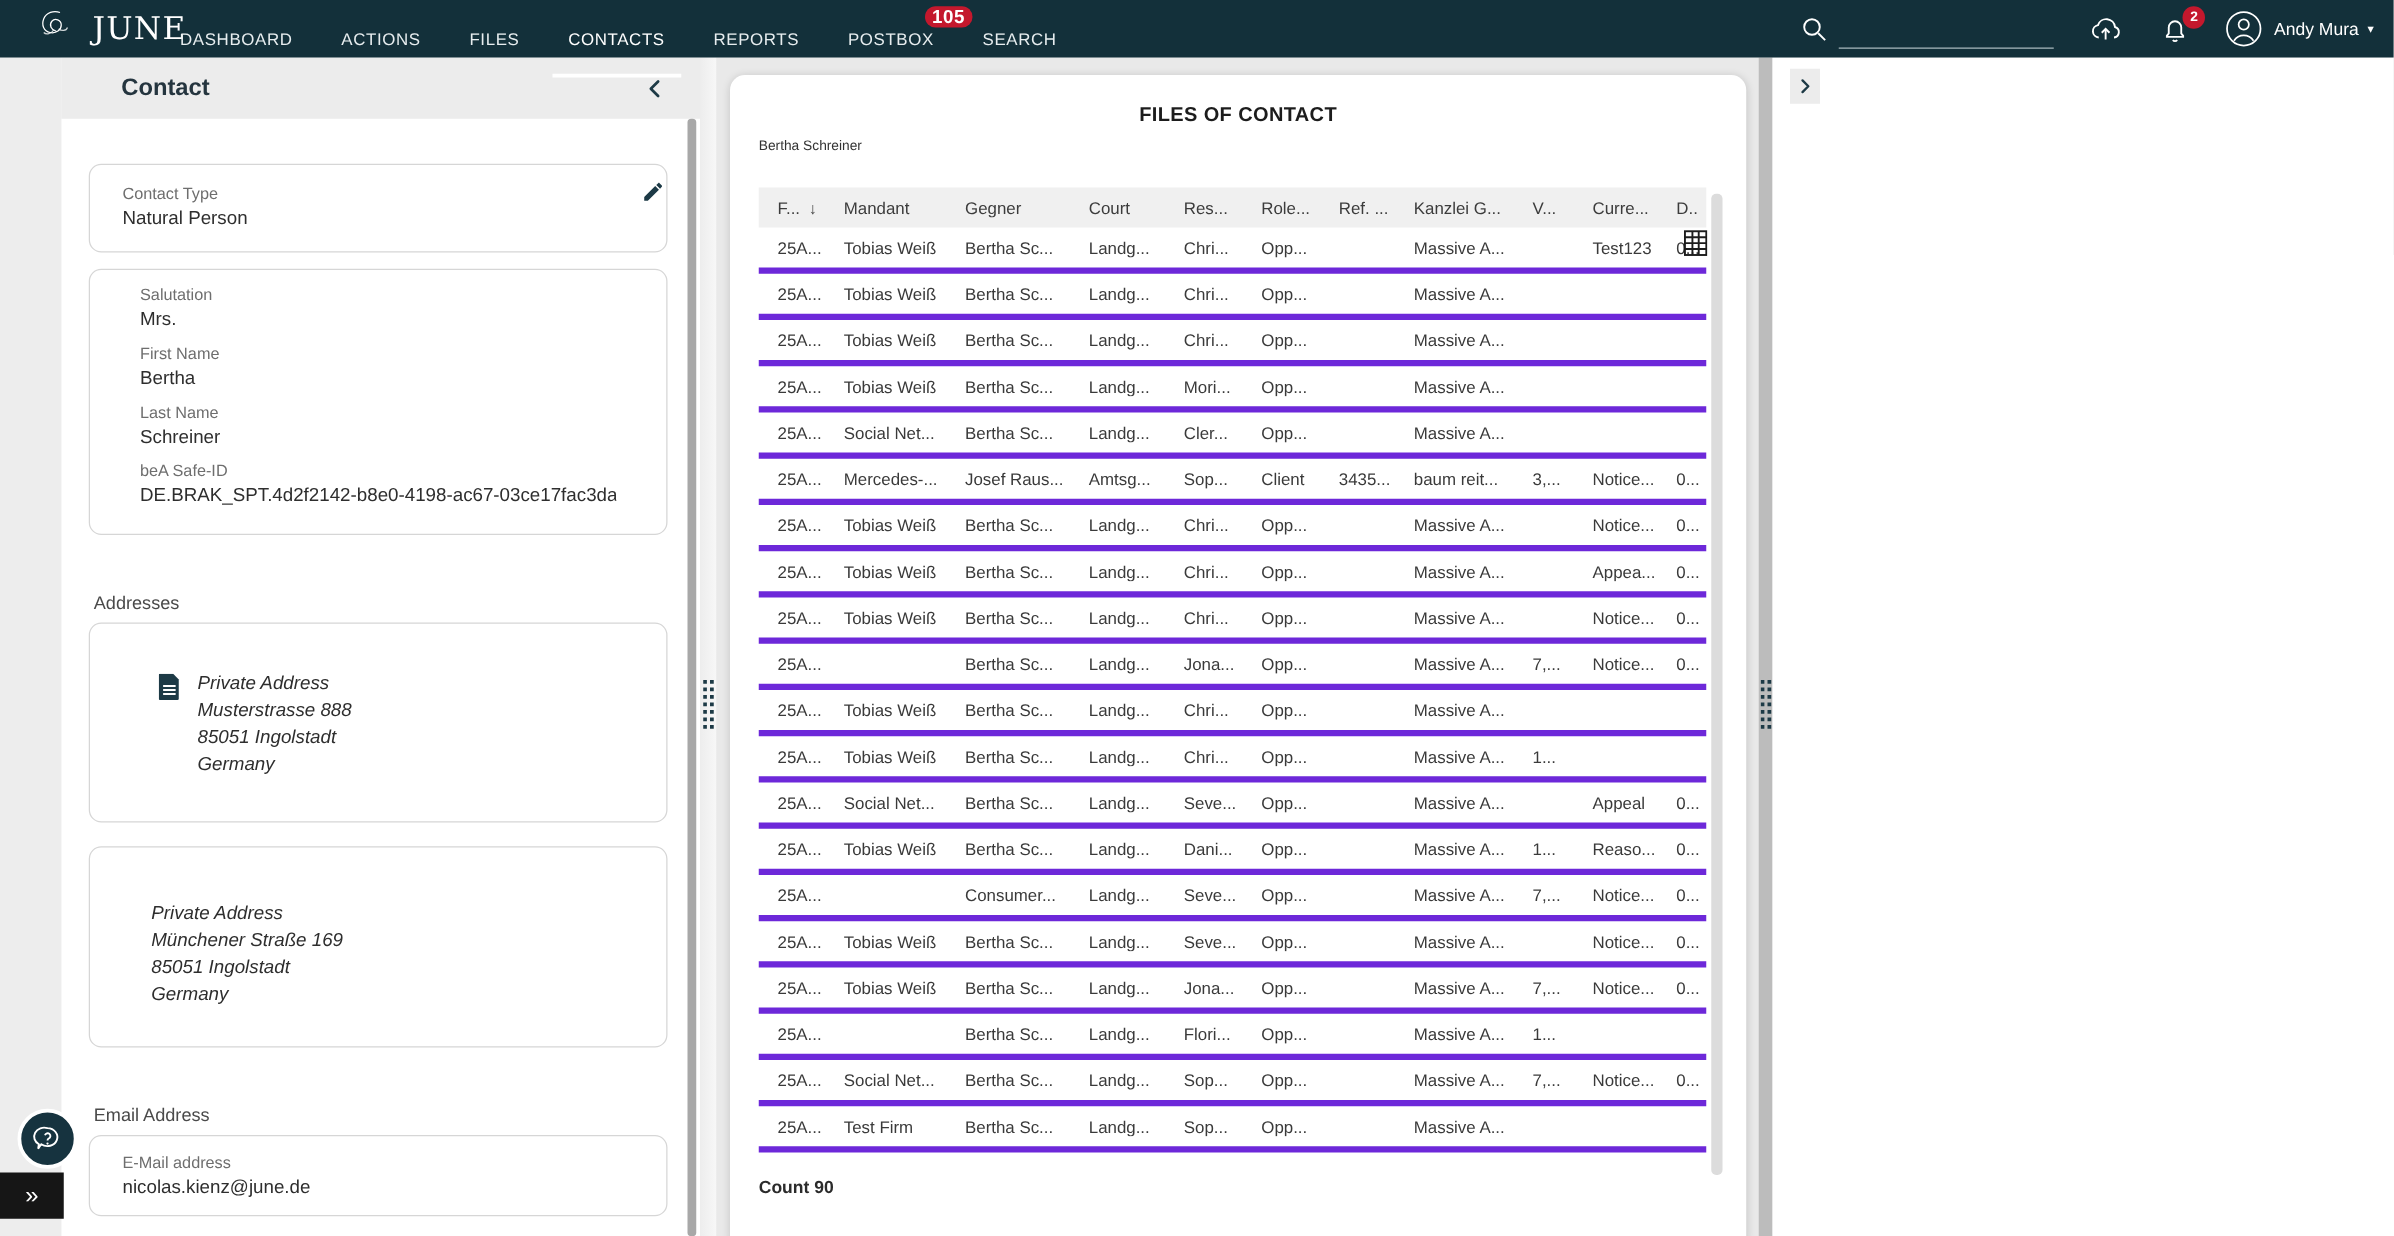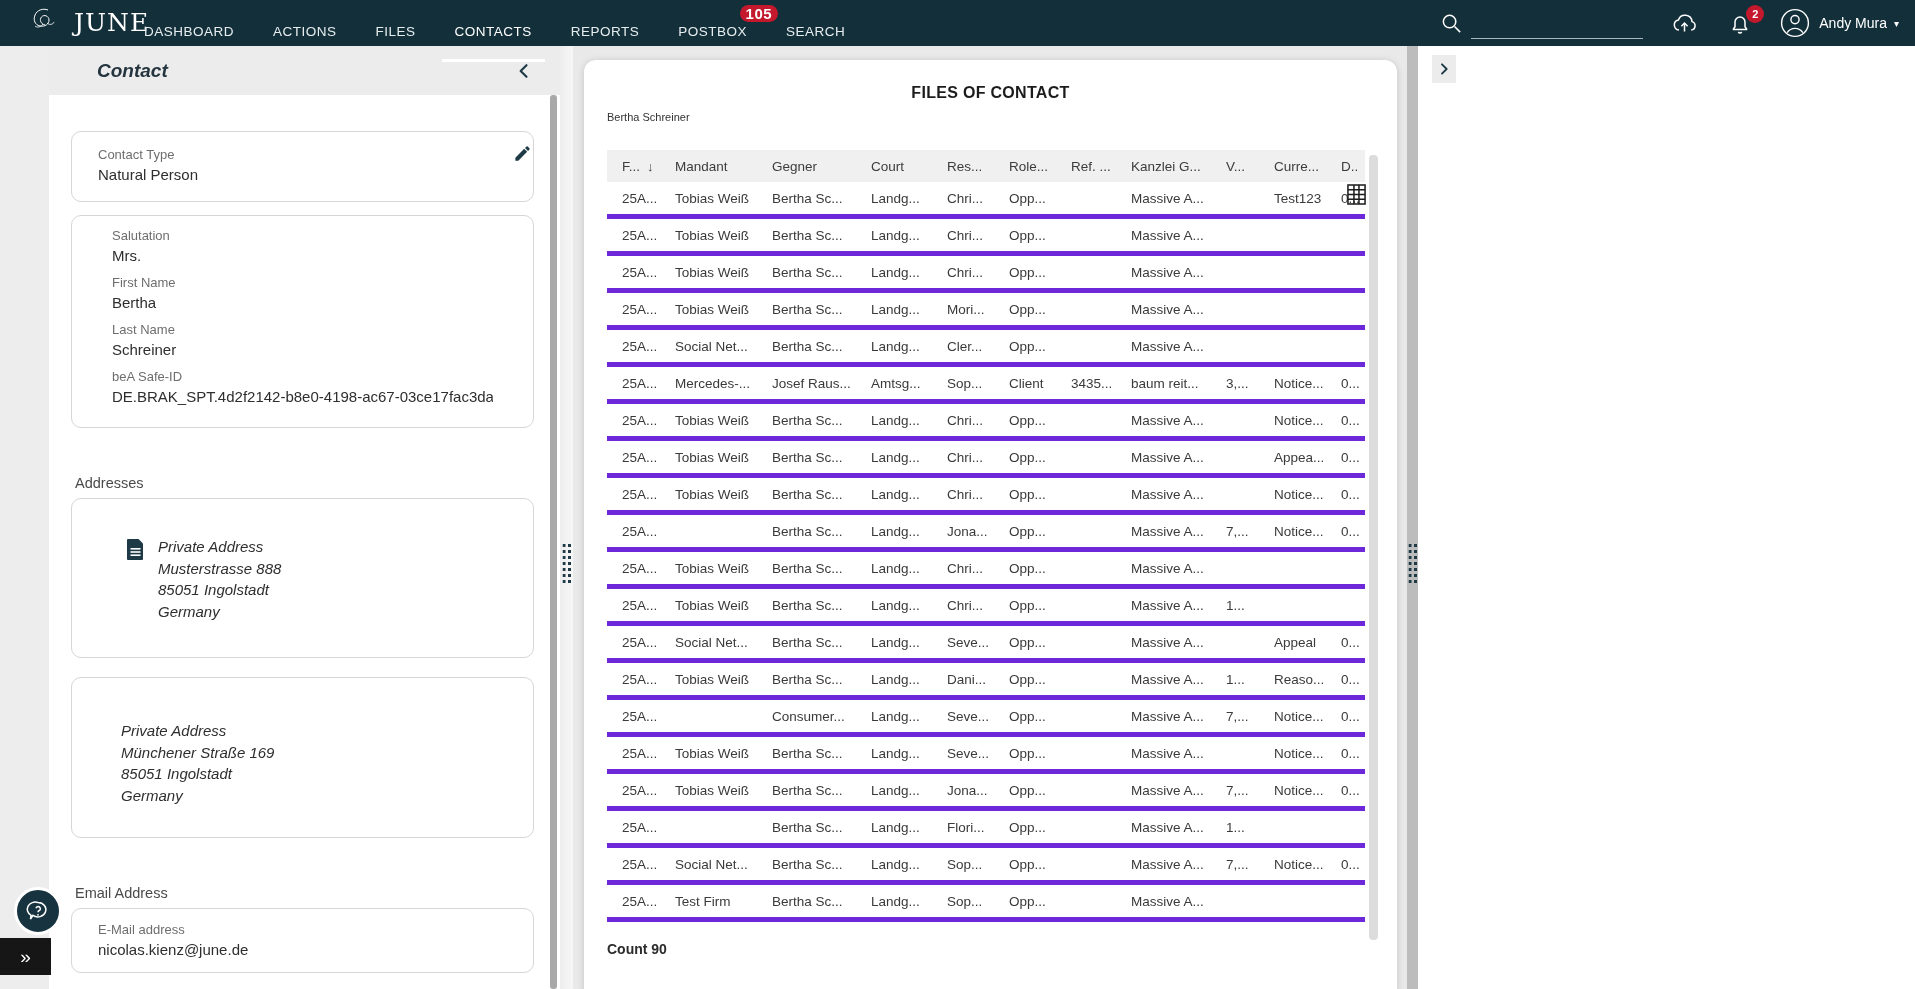--- a/index.html
+++ b/index.html
@@ -27,21 +27,21 @@
   .cloud-wrap { margin-left:28px; }
 
   
   .left-rail { position:absolute; left:0; top:46px; width:49px; bottom:0; background:#ededed; z-index:5; }
   .chat-btn { position:absolute; left:14px; top:887px; width:48px; height:48px; border-radius:50%; background:#16333f; border:3px solid #fff; display:flex; align-items:center; justify-content:center; cursor:pointer; z-index:20; }
   .expand-bar { position:absolute; left:0; top:938px; width:51px; height:37px; background:#161616; color:#fff; display:flex; align-items:center; justify-content:center; font-size:19px; cursor:pointer; z-index:19; }
 
   
   .contact-panel { position:absolute; left:49px; top:46px; width:511px; bottom:0; background:#fff; }
   .cp-header { height:49px; background:#ececec; display:flex; align-items:center; padding:0 26px 0 48px; }
-  .cp-title { font-size:19px; font-weight:700; color:#25353f; flex:1;font-style:italic; }
+  .cp-title { font-size:19px; font-weight:700; color:#25353f; flex:1; }
   .cp-collapse { cursor:pointer; display:flex; }
   .cp-body { position:relative; padding:0 26px 20px 22px; }
   .edit-pencil { position:absolute; top:13px; right:28px; cursor:pointer; }
   .card { border:1px solid #d6d6d6; border-radius:10px; background:#fff; }
   .card.c-type { margin-top:36px; padding:14px 26px 16px; }
   .card.c-fields { margin-top:13px; padding:11px 40px 12px; }
   .field-label { font-size:13px; color:#6e6e6e; line-height:18px; }
   .field-value { font-size:15px; color:#2e2e2e; line-height:21px; white-space:nowrap; overflow:hidden; }
   .field-group { margin-bottom:8px; }
   .section-label { margin:47px 0 0 4px; font-size:14.5px; color:#4a4a4a; }

